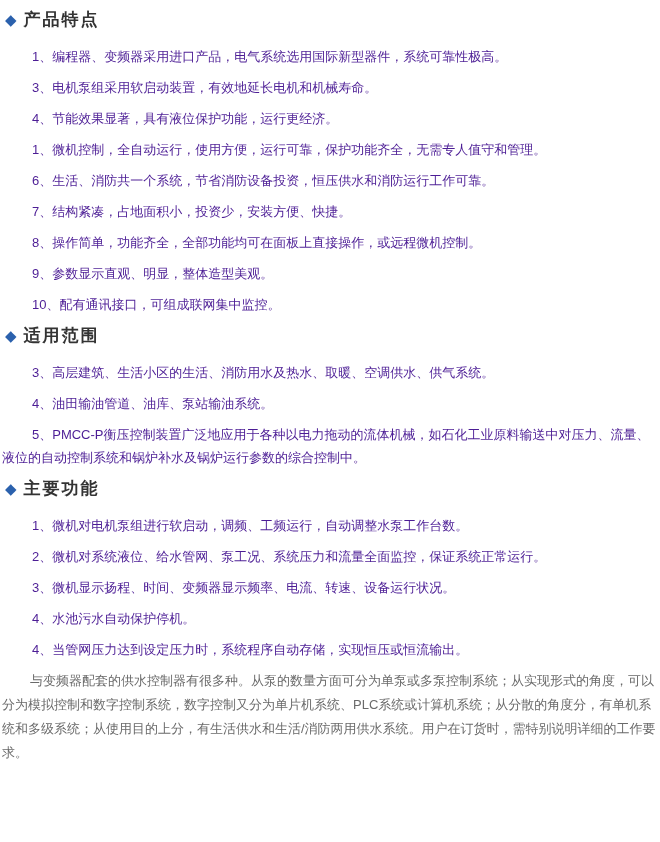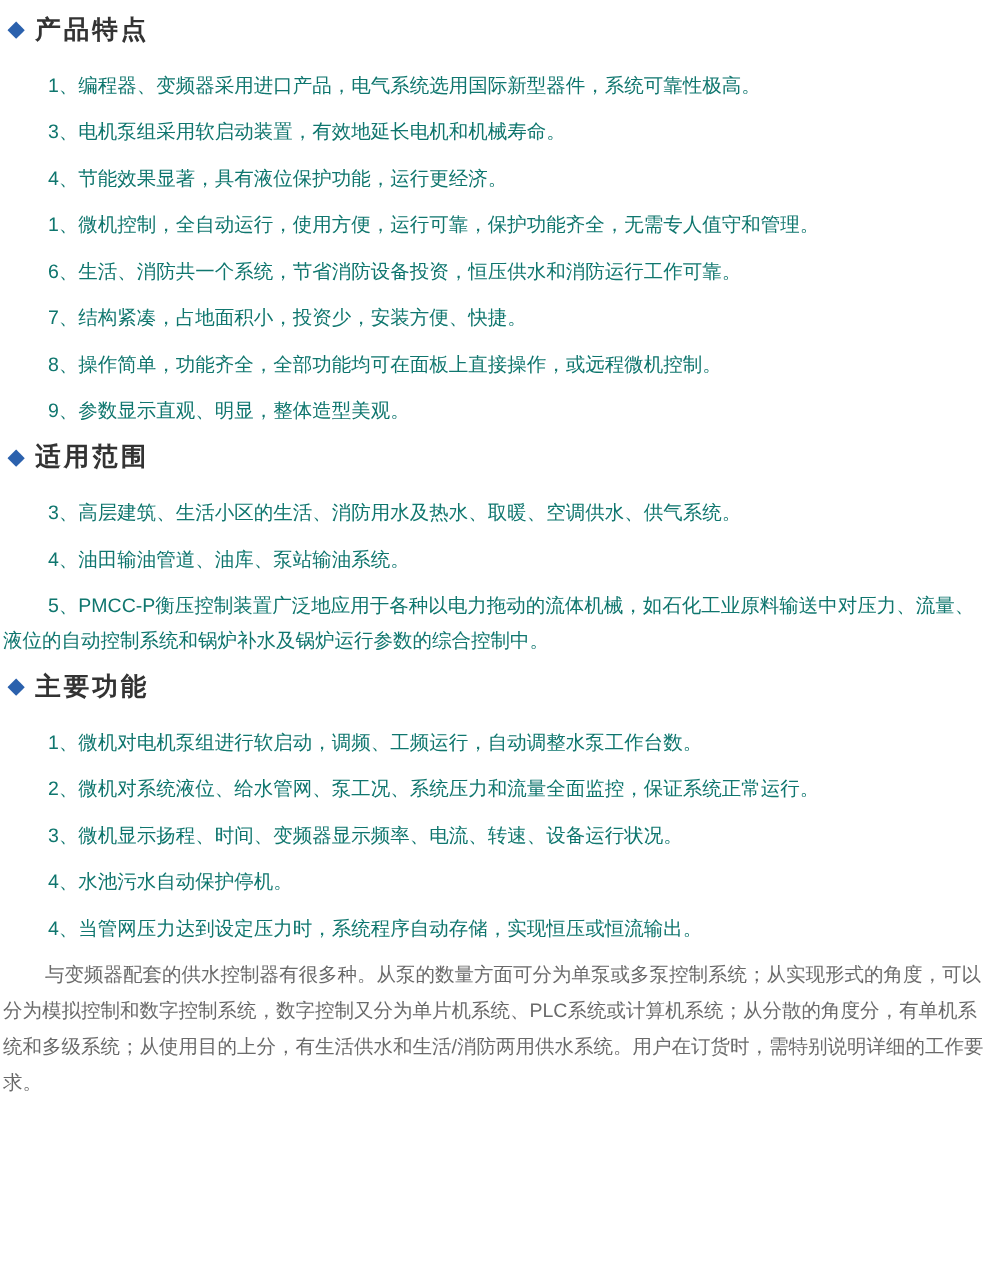--- a/index.html
+++ b/index.html
@@ -29,21 +29,21 @@
     color: #2b61ad;
     font-size: 15px;
     letter-spacing: 0;
     margin: 0 7px 0 3px;
     line-height: 24px;
   }
   .item {
     margin: 0 0 8px 0;
     font-size: 13px;
     line-height: 23px;
-    color: #0f766e;
+    color: #4c1d95;
     text-indent: 30px;
   }
   .para {
     margin: 4px 0 0 0;
     font-size: 13px;
     line-height: 24px;
     color: #6a6a6a;
     text-indent: 28px;
   }
 </style>
@@ -59,20 +59,21 @@
     </h2>
     <div>
           <p class="item">1、编程器、变频器采用进口产品，电气系统选用国际新型器件，系统可靠性极高。</p>
           <p class="item">3、电机泵组采用软启动装置，有效地延长电机和机械寿命。</p>
           <p class="item">4、节能效果显著，具有液位保护功能，运行更经济。</p>
           <p class="item">1、微机控制，全自动运行，使用方便，运行可靠，保护功能齐全，无需专人值守和管理。</p>
           <p class="item">6、生活、消防共一个系统，节省消防设备投资，恒压供水和消防运行工作可靠。</p>
           <p class="item">7、结构紧凑，占地面积小，投资少，安装方便、快捷。</p>
           <p class="item">8、操作简单，功能齐全，全部功能均可在面板上直接操作，或远程微机控制。</p>
           <p class="item">9、参数显示直观、明显，整体造型美观。</p>
+          <p class="item">10、配有通讯接口，可组成联网集中监控。</p>
         </div>
   </div>
 
   <div class="section">
     <h2 class="sec-title">
       <span class="diamond">◆</span>
       <span>适用范围</span>
     </h2>
     <div>
           <p class="item">3、高层建筑、生活小区的生活、消防用水及热水、取暖、空调供水、供气系统。</p>

